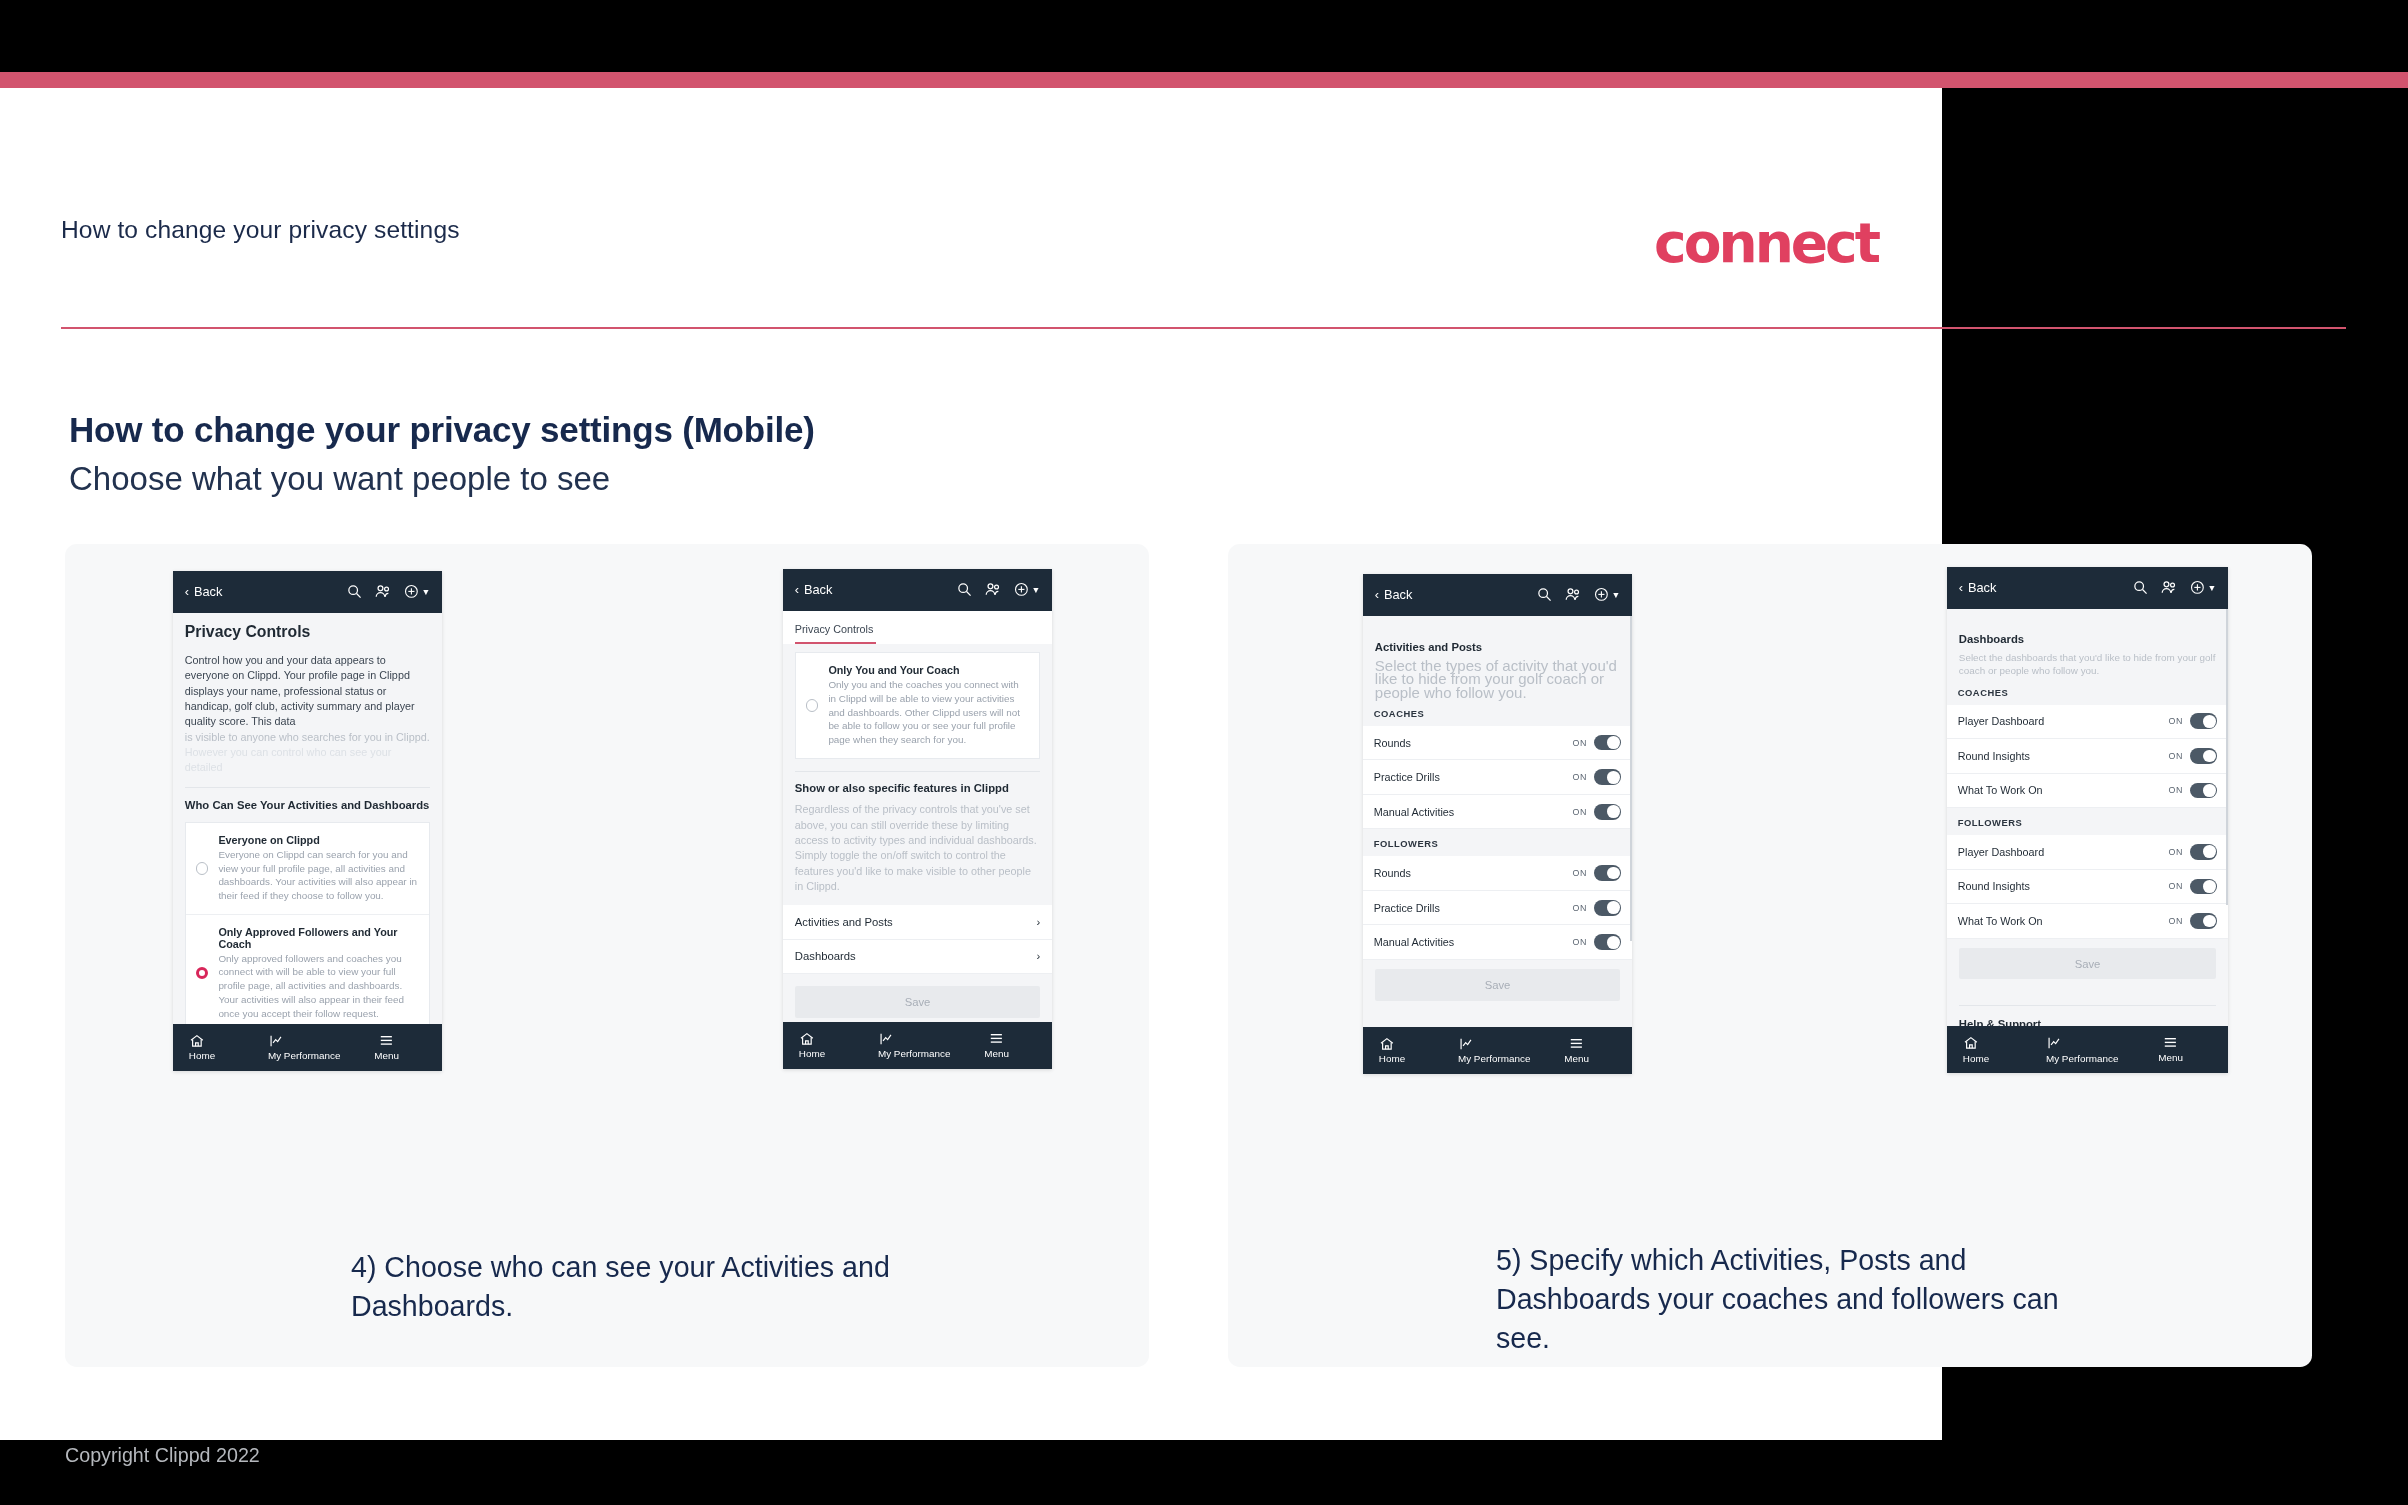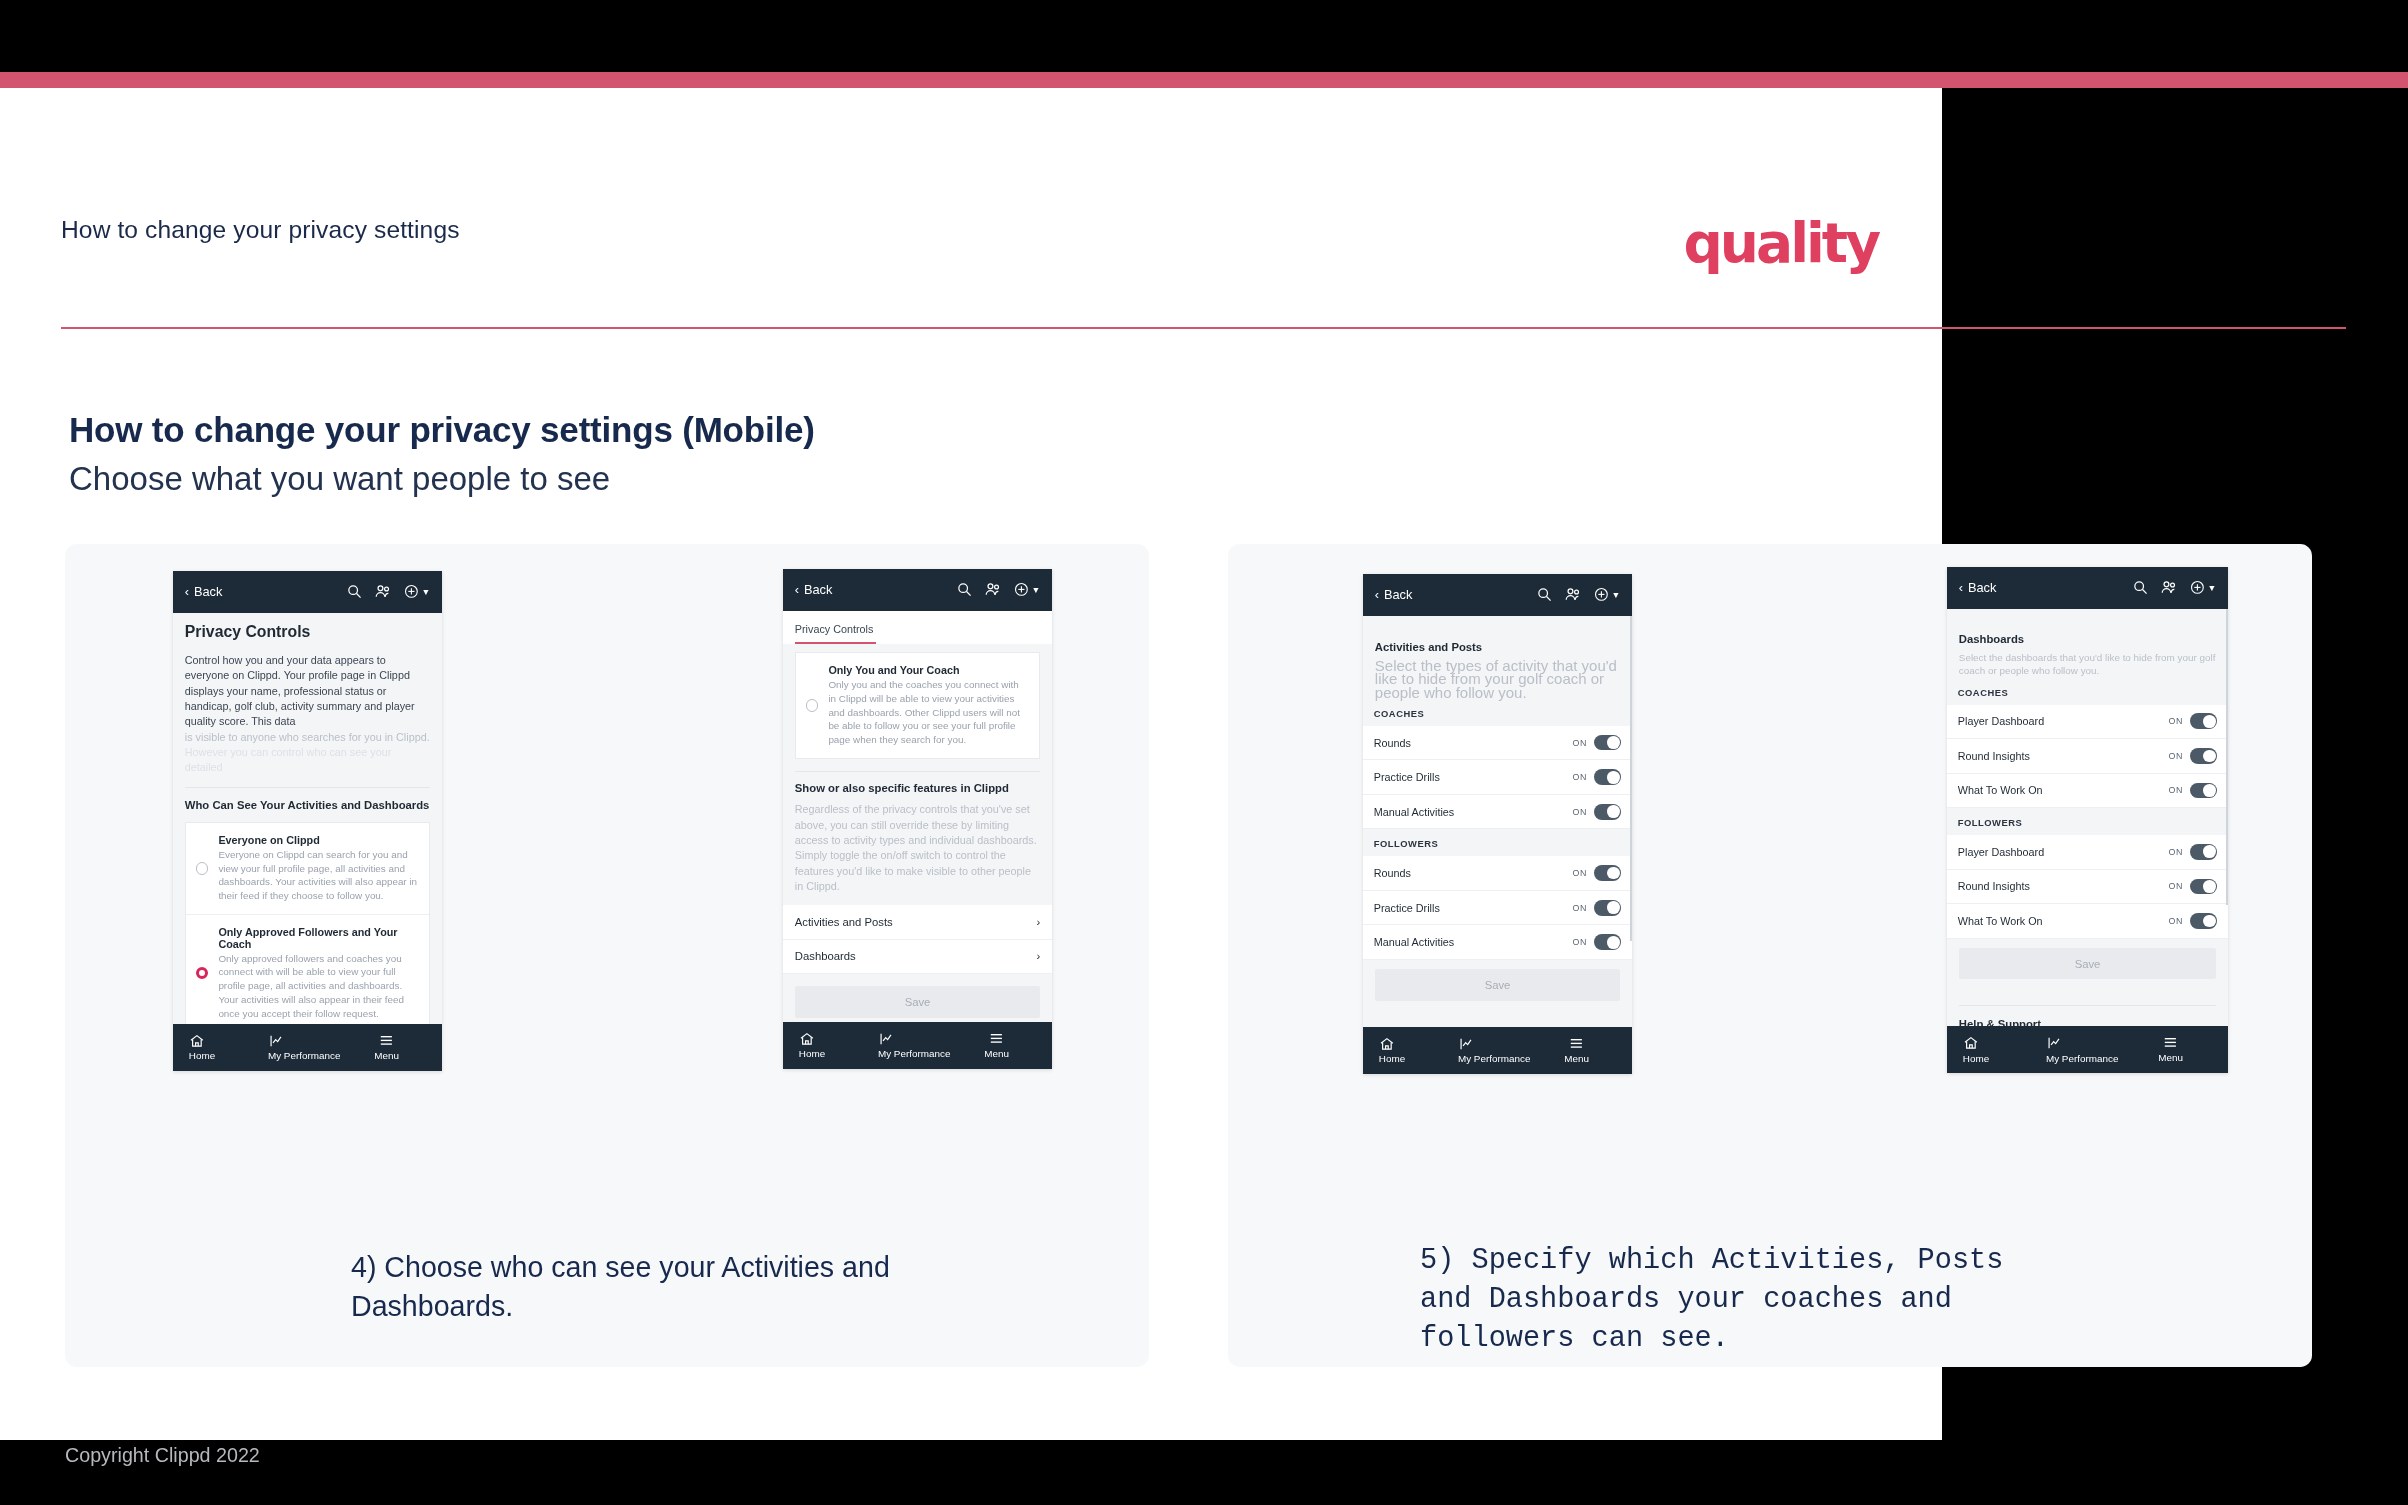--- a/index.html
+++ b/index.html
@@ -45,21 +45,21 @@
   .panel {
     position:absolute; background:#f7f8f9; border-radius:11.8px;
   }
   #panel-left  { left:65px;  top:456px; width:1084px; height:823px; }
   #panel-right { left:1228px;top:456px; width:1084px; height:823px; }
 
   .caption {
     position:absolute; font-size:28.6px; line-height:39px; color:#17294d; font-weight:400;
   }
   #caption-left  { left:351px;  top:1160px; width:552px; }
-  #caption-right { left:1420px; top:1153px; width:591px;font-family:Liberation Mono, monospace; }
+  #caption-right { left:1496px; top:1153px; width:591px; }
 
   .copyright {
     position:absolute; left:65px; top:1356px; font-size:19.7px; color:#b5b8bd;
   }
 
   
   .phone {
     position:absolute; background:#f4f5f7; overflow:hidden;
     box-shadow: 0 1px 3.9px rgba(0,0,0,.13);
   }
@@ -134,21 +134,21 @@
 </head>
 <body>
 
 <div class="bar-black-top"></div>
 <div class="bar-pink"></div>
 <div class="bar-black-bottom"></div>
 
 <div class="slide">
 
   <div class="hdr-title">How to change your privacy settings</div>
-  <div class="logo">quality</div>
+  <div class="logo">connect</div>
   <div class="hdr-rule"></div>
 
   <div class="main-title">How to change your privacy settings (Mobile)</div>
   <div class="sub-title">Choose what you want people to see</div>
 
   <div class="panel" id="panel-left">
 
     <div class="phone" style="left:108px; top:26.6px; width:269px; height:500px; display:flex; flex-direction:column;">
       <div class="topbar">
         <span class="back">

